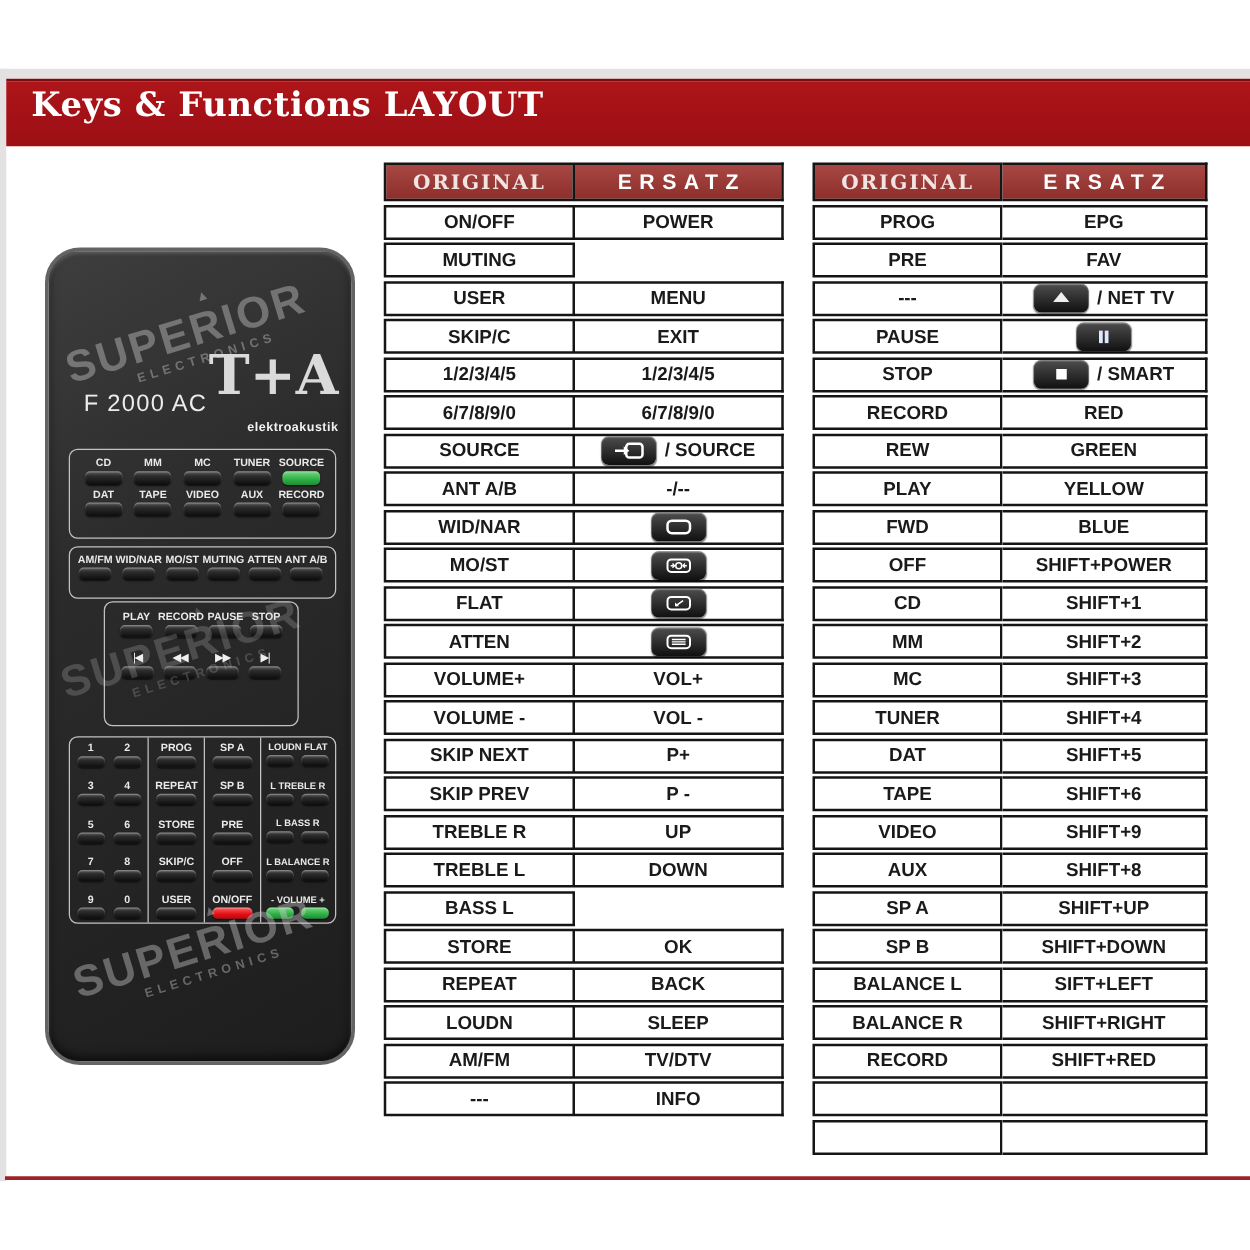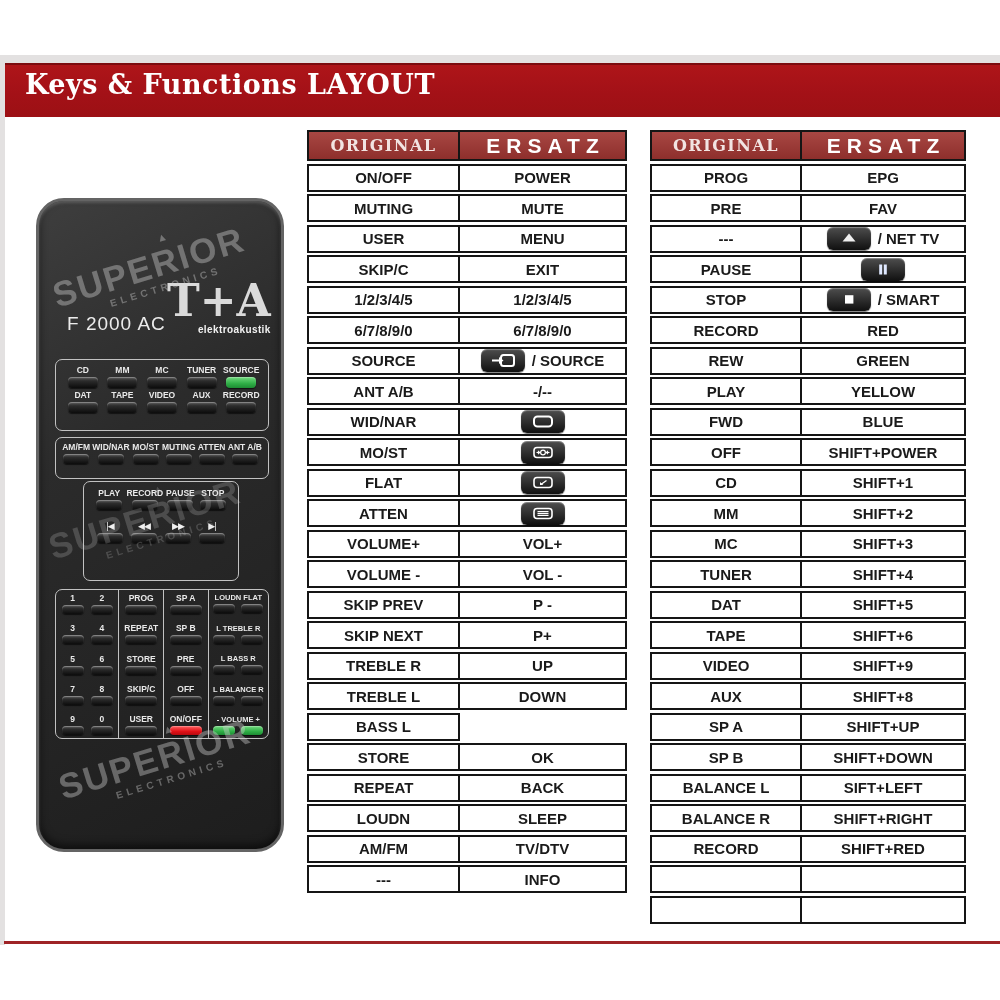--- a/index.html
+++ b/index.html
@@ -21,21 +21,21 @@
   .trow{display:flex;margin-bottom:2.5px;align-items:flex-end;}
   .cell{box-sizing:border-box;border:2px solid #151515;background:#ffffff;height:28px;
         display:flex;align-items:center;justify-content:center;
         font-weight:bold;font-size:15px;color:#1a1a1a;white-space:nowrap;}
   .cell.c2{border-left:none;}
   .t1 .c1{width:153px;} .t1 .c2{width:167px;}
   .t2 .c1{width:152px;} .t2 .c2{width:164px;}
   .thead .cell{height:31px;background:linear-gradient(180deg,#a84743,#8e2f2c);}
   .thead .c1{font-family:"DejaVu Serif","Liberation Serif",serif;font-size:16px;
              color:#f2e4e2;letter-spacing:1.5px;}
-  .thead .c2{font-size:21px;color:#ffffff;letter-spacing:6px;padding-left:6px;}
+  .thead .c2{font-size:17px;color:#ffffff;letter-spacing:6px;padding-left:6px;}
   .chip{display:inline-flex;align-items:center;justify-content:center;width:44px;height:23px;
         border-radius:6px;background:linear-gradient(180deg,#4e4e4e,#101010);
         box-shadow:inset 0 1px 1px rgba(255,255,255,.35),0 1px 1px rgba(0,0,0,.5);}
   .chip svg{display:block;}
   .chip + .chip-text{margin-left:7px;}
 
   
   .remote{position:absolute;left:36px;top:198px;width:248px;height:654px;
           border-radius:28px;border:3px solid #646464;box-sizing:border-box;
           background:linear-gradient(150deg,#3e3e3e 0%,#2b2b2b 35%,#1d1d1d 100%);
@@ -46,21 +46,21 @@
   .wmark .w1{font-size:35px;font-weight:bold;letter-spacing:2px;position:relative;}
   .wmark .w1::after{content:"▲";position:absolute;left:58%;top:-12px;font-size:11px;}
   .wmark .w2{font-size:10px;letter-spacing:4px;margin:2px 0 0 52px;font-weight:bold;}
   .wm-top{left:12px;top:48px;}
   .wm-mid{left:8px;top:300px;opacity:.55;}
   .wm-bot{left:18px;top:540px;}
   .model{position:absolute;left:28px;top:112px;font-size:19px;color:#ececec;letter-spacing:1px;z-index:2;text-align:right;}
   .brand{position:absolute;left:128px;top:78px;z-index:2;text-align:right;}
   .brand .ta{font-family:"DejaVu Serif","Liberation Serif",serif;font-weight:bold;
              font-size:44px;color:#dadada;line-height:1;}
-  .brand .sub{font-size:10px;font-weight:bold;color:#f2f2f2;margin-top:1px;letter-spacing:.4px;}
+  .brand .sub{font-size:10px;font-weight:bold;color:#f2f2f2;margin-top:14px;letter-spacing:.4px;}
   .rbox{position:absolute;border:1px solid #c2c2c2;border-radius:7px;box-sizing:border-box;z-index:3;}
   .box1{left:16px;top:158px;width:214px;height:72px;padding:4px 7px;}
   .box2{left:16px;top:236px;width:214px;height:42px;padding:3px 5px;}
   .box3{left:44px;top:280px;width:156px;height:100px;padding:5px 9px;}
   .box4{left:16px;top:388px;width:214px;height:150px;display:flex;padding:0;}
   .krow{display:flex;}
   .key{flex:1;display:flex;flex-direction:column;align-items:center;margin:1px 1px;}
   .klabel{font-size:8.5px;font-weight:bold;color:#e9e9e9;white-space:nowrap;height:11px;line-height:11px;}
   .kglyph{font-size:9px;color:#f0f0f0;height:12px;line-height:12px;letter-spacing:-1px;}
   .btn{width:30px;height:11px;border-radius:4px;margin-top:1px;
@@ -383,21 +383,20 @@
     <div class="trow thead">
       <div class="cell c1">ORIGINAL</div>
       <div class="cell c2">ERSATZ</div>
     </div>
     <div class="trow">
       <div class="cell c1">ON/OFF</div>
       <div class="cell c2">POWER</div>
     </div>
     <div class="trow">
       <div class="cell c1">MUTING</div>
-      <div class="cell c2">MUTE</div>
     </div>
     <div class="trow">
       <div class="cell c1">USER</div>
       <div class="cell c2">MENU</div>
     </div>
     <div class="trow">
       <div class="cell c1">SKIP/C</div>
       <div class="cell c2">EXIT</div>
     </div>
     <div class="trow">
@@ -473,26 +472,26 @@
     </div>
     <div class="trow">
       <div class="cell c1">VOLUME+</div>
       <div class="cell c2">VOL+</div>
     </div>
     <div class="trow">
       <div class="cell c1">VOLUME -</div>
       <div class="cell c2">VOL -</div>
     </div>
     <div class="trow">
+      <div class="cell c1">SKIP NEXT</div>
+      <div class="cell c2">P+</div>
+    </div>
+    <div class="trow">
       <div class="cell c1">SKIP PREV</div>
       <div class="cell c2">P -</div>
-    </div>
-    <div class="trow">
-      <div class="cell c1">SKIP NEXT</div>
-      <div class="cell c2">P+</div>
     </div>
     <div class="trow">
       <div class="cell c1">TREBLE R</div>
       <div class="cell c2">UP</div>
     </div>
     <div class="trow">
       <div class="cell c1">TREBLE L</div>
       <div class="cell c2">DOWN</div>
     </div>
     <div class="trow">

